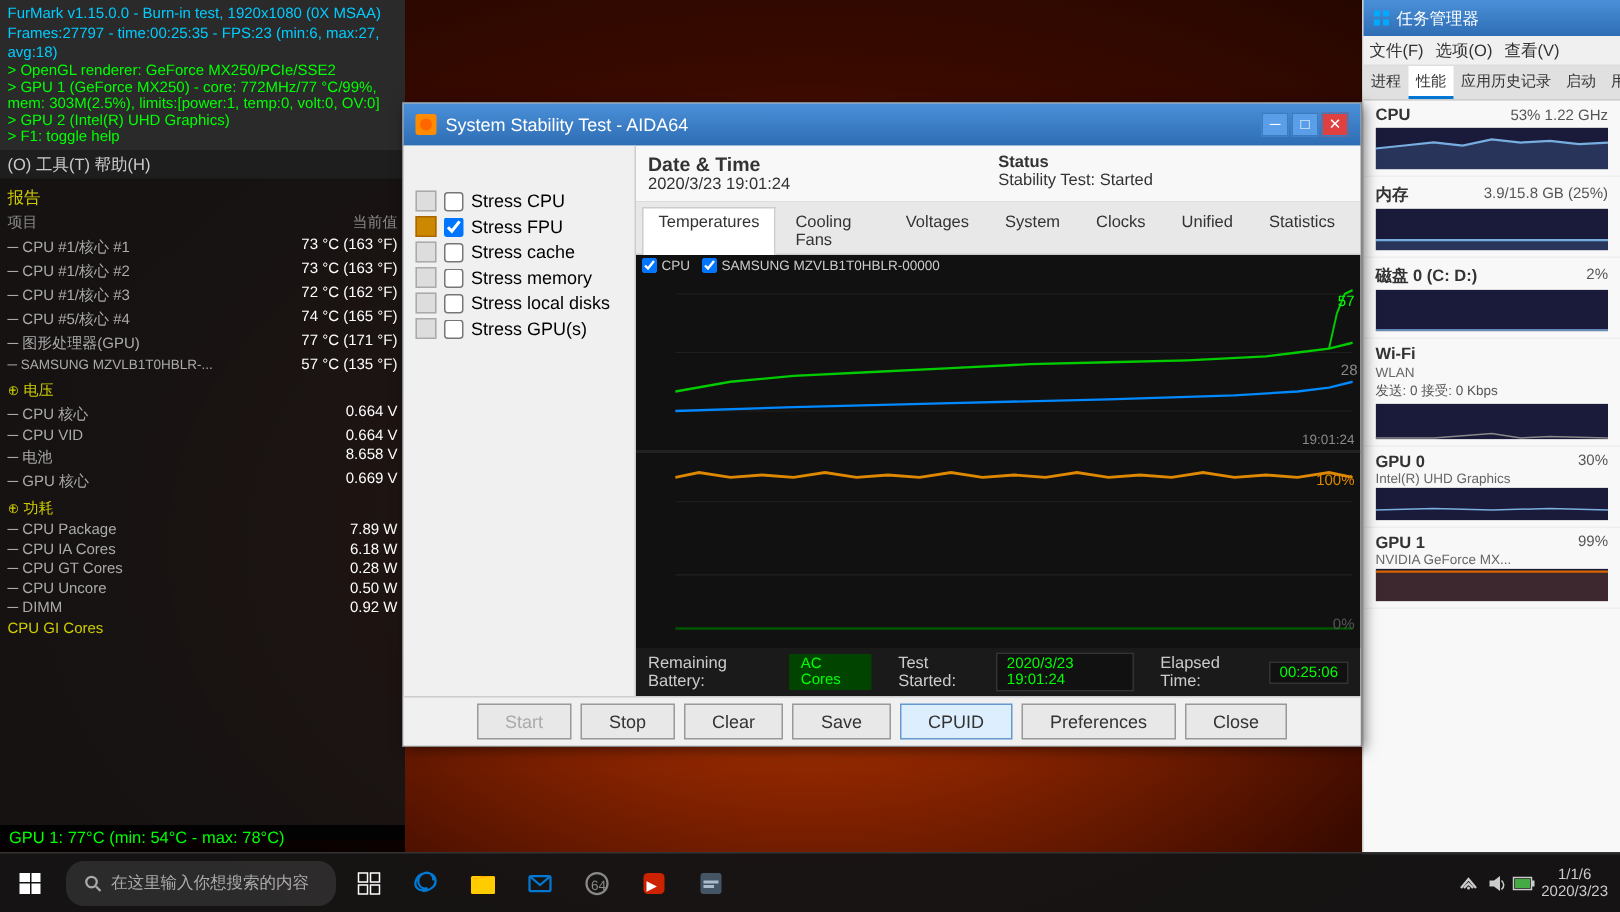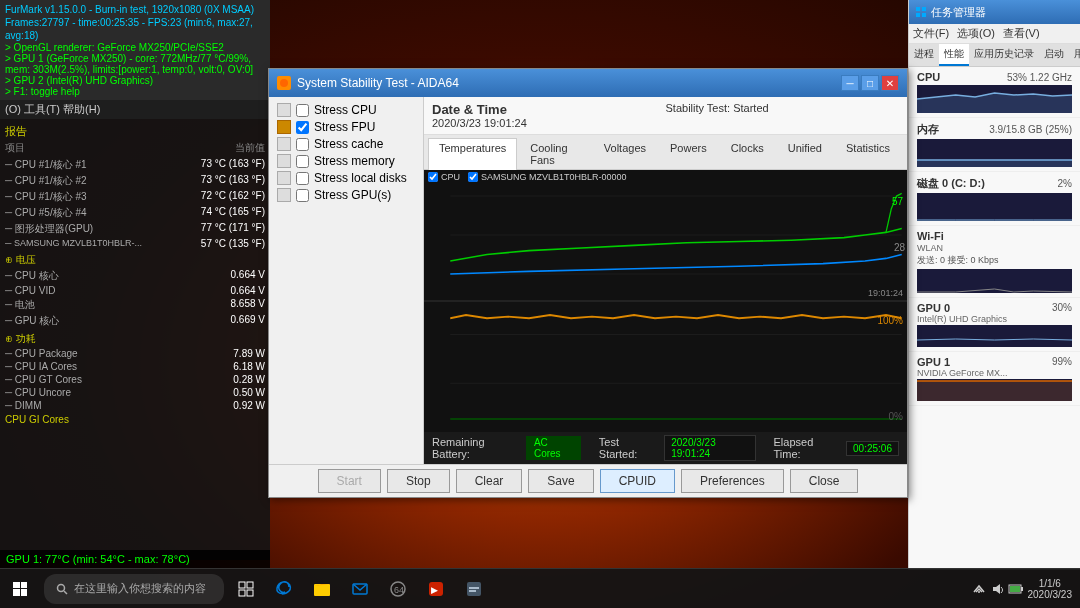--- a/index.html
+++ b/index.html
@@ -489,21 +489,21 @@
     <div class="aida-window-controls">
       <button class="win-btn">─</button>
       <button class="win-btn">□</button>
       <button class="win-btn close">✕</button>
     </div>
   </div>
 
   <div style="display:flex;flex:1;overflow:hidden;">
 
     <div style="width:155px;background:#f0f0f0;border-right:1px solid #ccc;padding:6px 8px;font-size:12px;">
-      <div style="display:flex;align-items:center;gap:5px;margin-bottom:3px;">
+      <div style="display:flex;align-items:center;gap:5px;margin-bottom:3px;margin-top:24px;">
         <span style="width:14px;height:14px;background:#ddd;border:1px solid #aaa;display:inline-block;"></span>
         <input type="checkbox" style="">
         <span>Stress CPU</span>
       </div>
       <div style="display:flex;align-items:center;gap:5px;margin-bottom:3px;">
         <span style="width:14px;height:14px;background:#cc8800;border:1px solid #aa6600;display:inline-block;"></span>
         <input type="checkbox" checked="" style="">
         <span>Stress FPU</span>
       </div>
       <div style="display:flex;align-items:center;gap:5px;margin-bottom:3px;">
@@ -529,29 +529,30 @@
     </div>
 
     <div style="flex:1;display:flex;flex-direction:column;overflow:hidden;">
 
       <div style="display:grid;grid-template-columns:1fr 1fr;padding:5px 8px;background:#f8f8f8;border-bottom:1px solid #ddd;">
         <div>
           <div style="font-weight:bold;color:#333;font-size:13px;">Date &amp; Time</div>
           <div style="color:#333;font-size:11px;">2020/3/23  19:01:24</div>
         </div>
         <div>
+          <div style="font-weight:bold;color:#333;font-size:11px;">Status</div>
           <div style="color:#333;font-size:11px;">Stability Test: Started</div>
         </div>
       </div>
 
       <div class="aida-tabs">
         <div class="aida-tab active">Temperatures</div>
         <div class="aida-tab">Cooling Fans</div>
         <div class="aida-tab">Voltages</div>
-        <div class="aida-tab">Powers</div>
+        <div class="aida-tab">System</div>
         <div class="aida-tab">Clocks</div>
         <div class="aida-tab">Unified</div>
         <div class="aida-tab">Statistics</div>
       </div>
 
       <div style="flex:1;display:flex;flex-direction:column;background:#111;overflow:hidden;">
 
         <div style="flex:1;position:relative;border-bottom:2px solid #222;">
           <div style="position:absolute;top:2px;left:4px;display:flex;align-items:center;gap:8px;z-index:2;">
             <div style="display:flex;align-items:center;gap:3px;">

